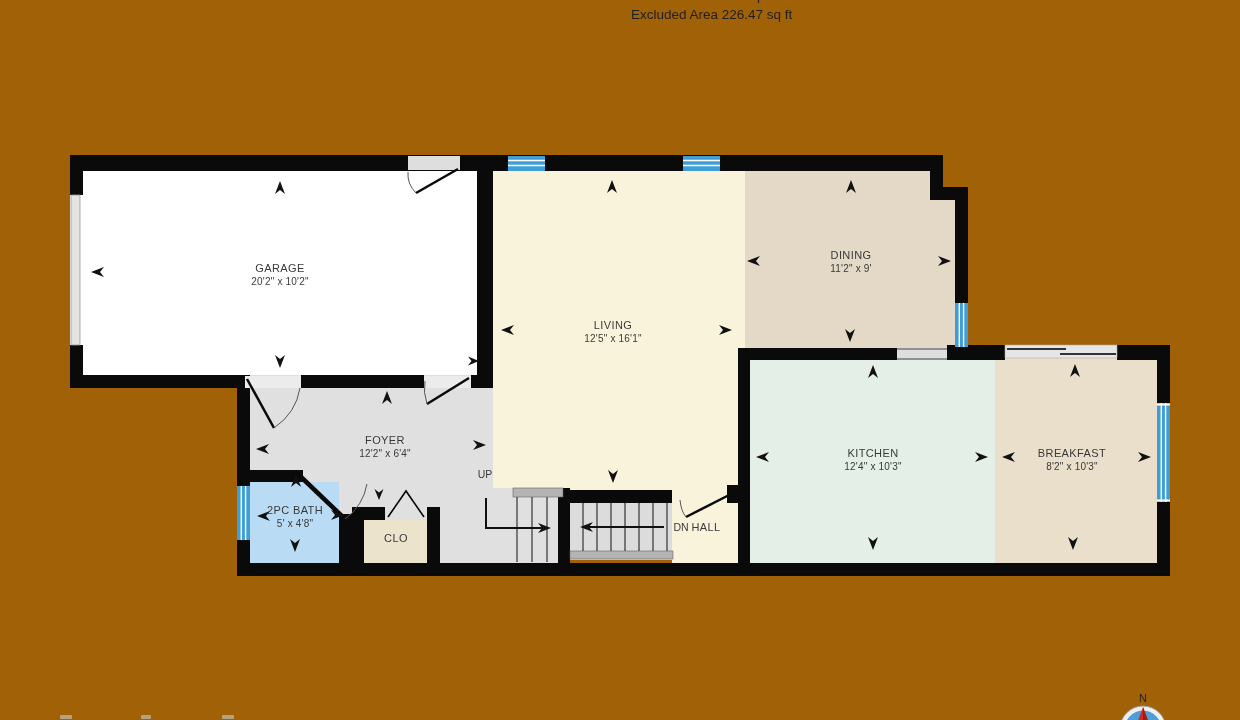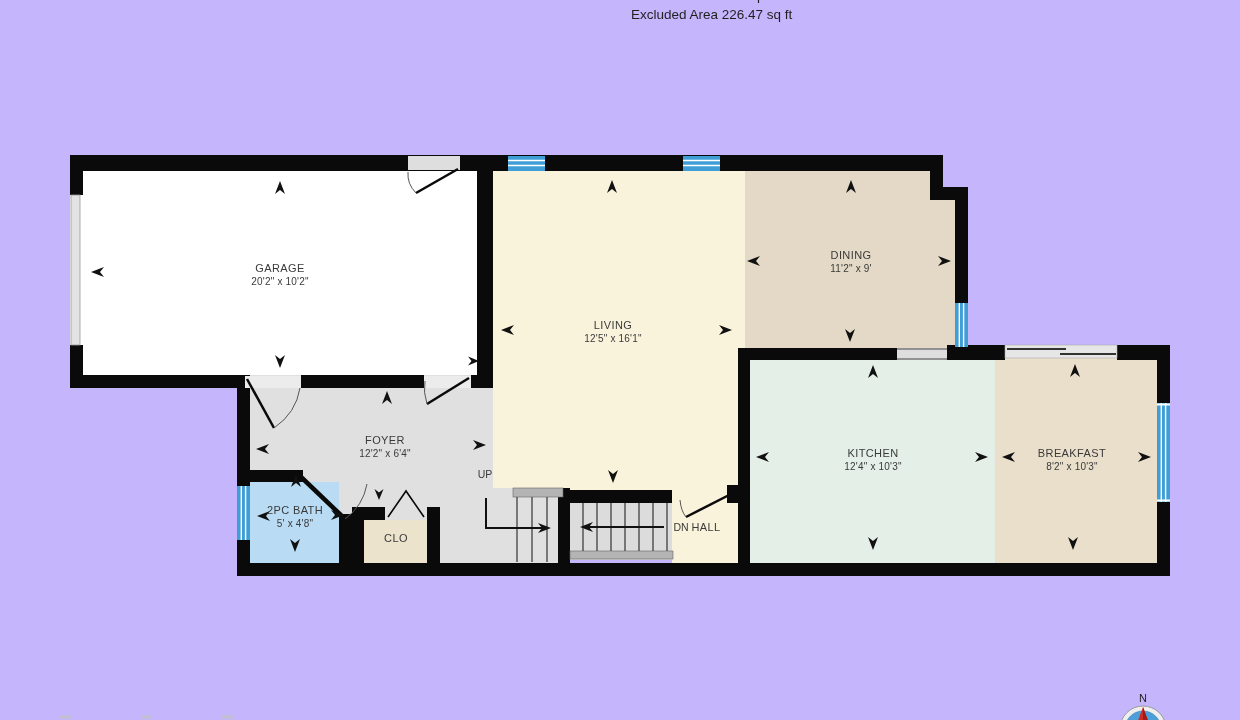--- a/index.html
+++ b/index.html
@@ -1,16 +1,16 @@
 <!DOCTYPE html>
 <html><head>
 <meta charset="utf-8">
 <style>
   html,body{margin:0;padding:0;background:#fff;}
-  #canvas{position:relative;width:1240px;height:720px;background:#c4b5fd;overflow:hidden;
+  #canvas{position:relative;width:1240px;height:720px;background:#a16207;overflow:hidden;
           font-family:"Liberation Sans",sans-serif;}
   .hdr{position:absolute;color:#1f1f1f;font-size:13.5px;white-space:nowrap;}
   svg text{font-family:"Liberation Sans",sans-serif;fill:#3a3a3a;}
   .room-name{font-size:11px;letter-spacing:.4px;}
   .room-dims{font-size:10px;letter-spacing:.2px;}
   .small-lbl{font-size:10.5px;}
   .frag{position:absolute;height:4px;background:#c3c3c3;opacity:.65;border-radius:1px;}
 </style>
 </head>
 <body>

